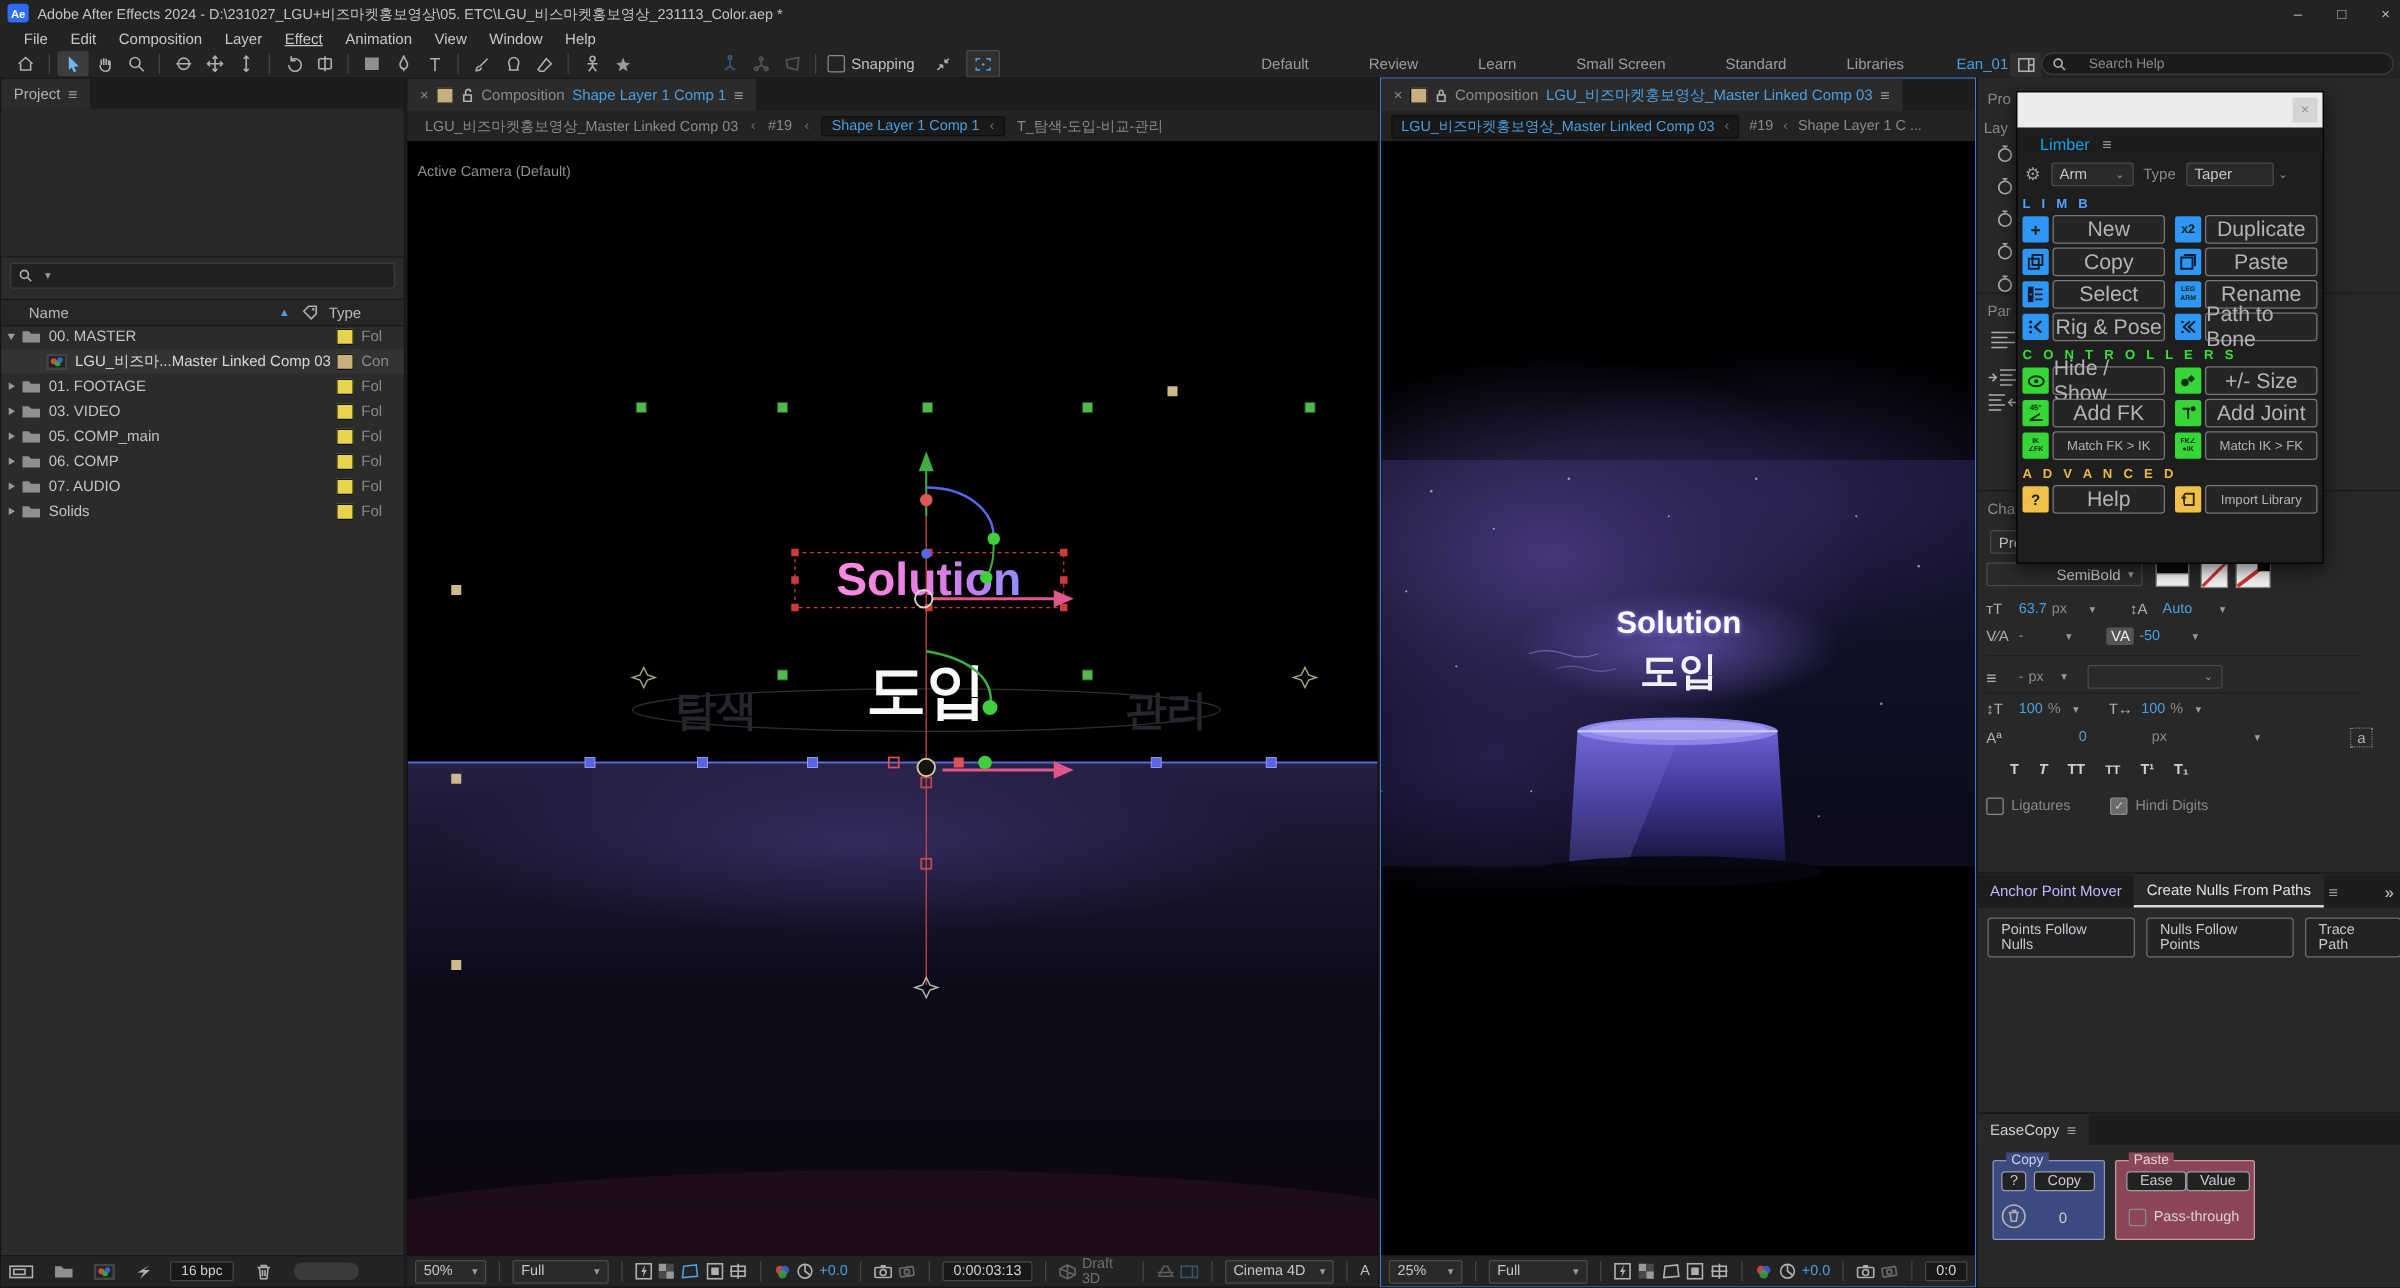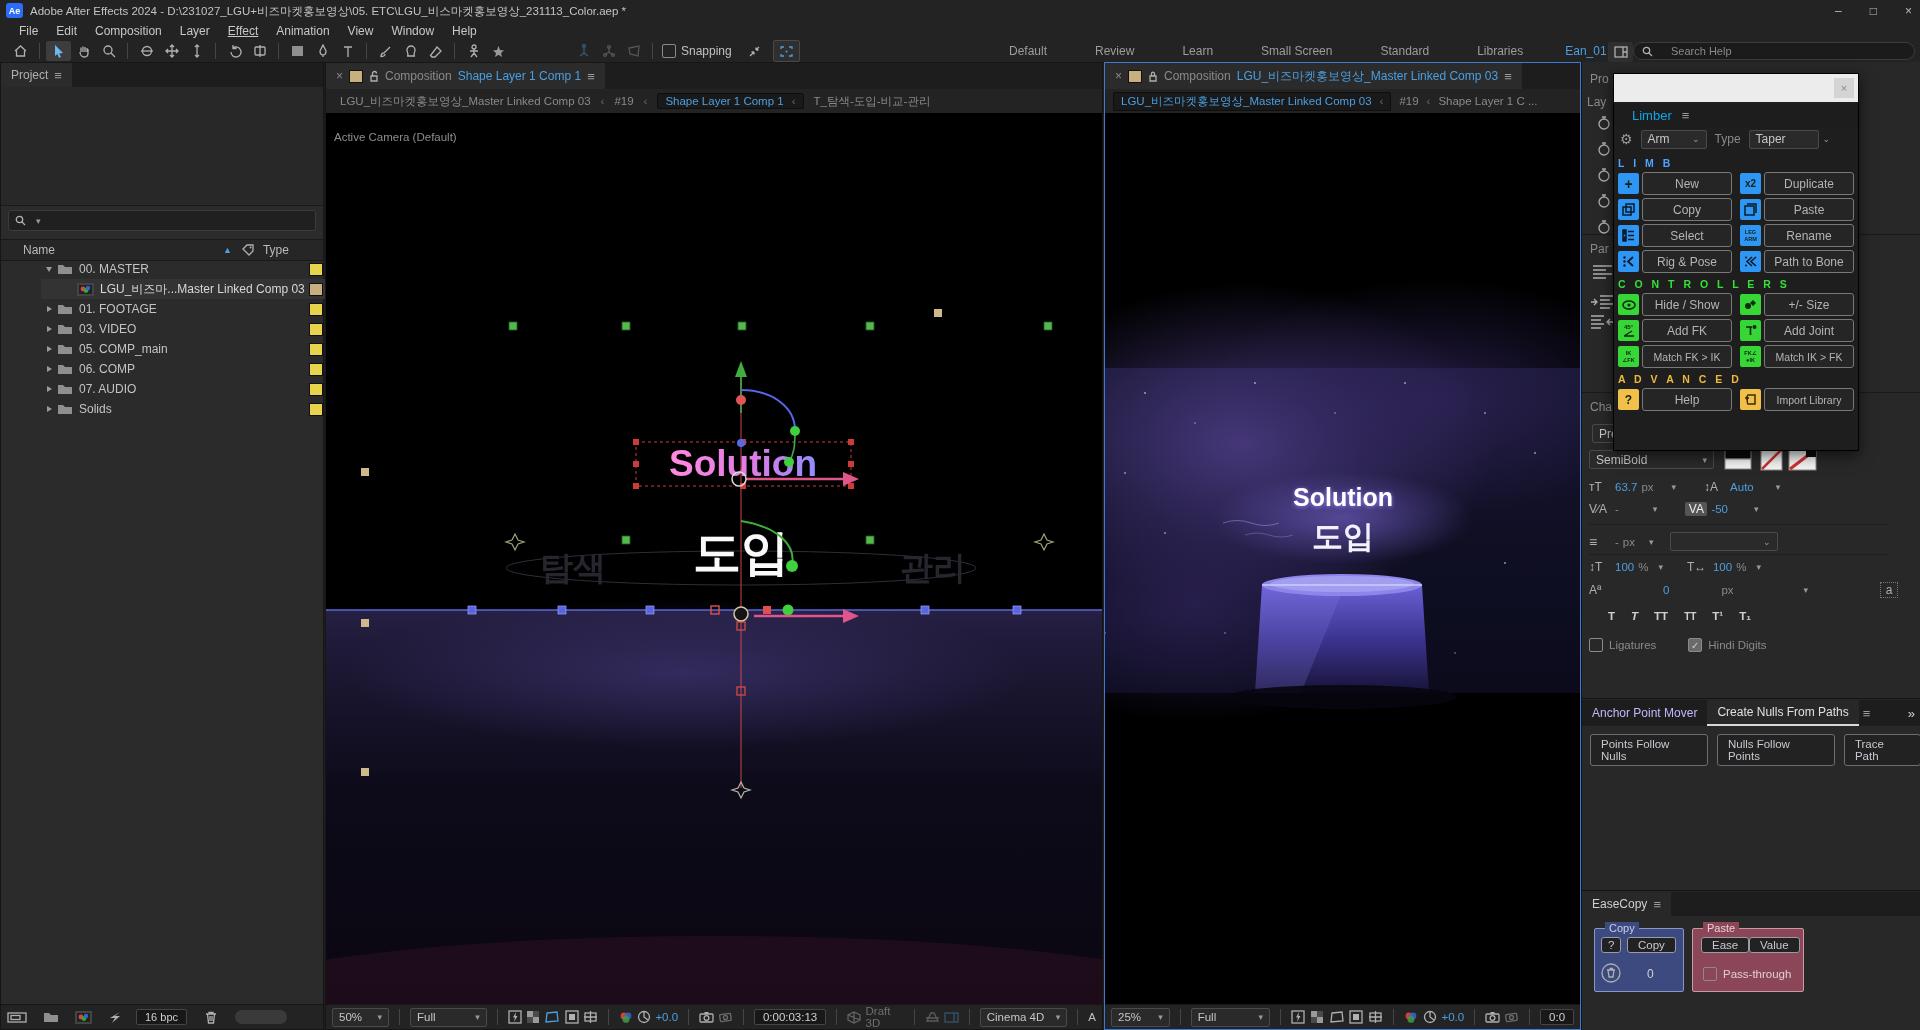--- a/index.html
+++ b/index.html
@@ -24,21 +24,21 @@
   .vbar{position:absolute;left:0;right:0;bottom:0;height:25px;background:#232323;border-top:1px solid #161616;
         display:flex;align-items:center;padding:0 6px;gap:4px;box-sizing:border-box;font-size:11.5px;}
   .icon14{width:16px;height:14px;display:inline-flex;align-items:center;justify-content:center;}
   .crumbbox{background:#191919;border:1px solid #0e0e0e;border-radius:2px;padding:1px 7px;display:flex;gap:8px;align-items:center;}
   .lim-sec{font-weight:bold;font-size:10.5px;letter-spacing:3px;margin:5px 0 3px 4px;}
   .lim-grid{display:grid;grid-template-columns:1fr 1fr;gap:3px 8px;padding:0 4px;}
   .lim-cell{display:flex;align-items:center;gap:3px;}
   .lim-tile{width:21px;height:21px;border-radius:2px;display:flex;align-items:center;justify-content:center;
             color:#10220e;font-weight:bold;font-size:9px;flex:none;line-height:1;text-align:center;}
   .lim-btn{flex:1;height:21px;border:1px solid #787878;border-radius:3px;background:#252525;color:#b4b4b4;
-           display:flex;align-items:center;justify-content:center;font-size:12px;}
+           display:flex;align-items:center;justify-content:center;font-size:17px;}
   .chr-row{position:absolute;left:7px;display:flex;align-items:center;font-size:11.5px;color:#9a9a9a;}
   .chr-ico{width:26px;color:#b0b0b0;font-size:12px;}
   .chk{width:12px;height:12px;border:1px solid #8a8a8a;border-radius:2px;display:inline-flex;
        align-items:center;justify-content:center;font-size:10px;color:#cfcfcf;background:transparent;}
   .ease-btn{background:#222;border:1px solid #9a9aa8;border-radius:3px;color:#c8c8d0;padding:1px 10px;font-size:11.5px;}
   svg{display:block;}
   .gi{stroke:#b0b0b0;fill:none;stroke-width:1.3;}
   .gib{stroke:#4b9fe1;fill:none;stroke-width:1.3;}
 </style>
 </head>
@@ -246,21 +246,21 @@
     <div class="abs row" style="left:0;top:176px;width:322px;height:20px;background:#262626;border-top:1px solid #191919;border-bottom:1px solid #191919;">
       <span style="margin-left:22px;color:#b9b9b9;">Name</span>
       <span class="blue" style="margin-left:168px;font-size:9px;">▲</span>
       <svg width="13" height="12" style="margin-left:10px;">
           <path class="gi" d="M1 5 L5 1 H11 V7 L7 11 Z"></path>
           <circle cx="8.6" cy="3.4" r="1" fill="#b0b0b0"></circle>
         </svg>
       <span style="margin-left:8px;color:#b9b9b9;">Type</span>
     </div>
 
-    <div class="abs" style="left:0;top:196px;width:322px;margin-left:40px;">
+    <div class="abs" style="left:0;top:196px;width:322px;">
       <div class="row" style="height:20px;">
         <svg width="8" height="8" style="margin-left:4px;">
             <path d="M1 2 L7 2 L4 7 Z" fill="#9a9a9a"></path>
           </svg>
         <svg width="16" height="12" style="margin-left:4px;">
             <path d="M1 2 H6 L8 4 H15 V11 H1 Z" fill="#8f8f8f"></path>
           </svg>
         <span style="margin-left:6px;color:#c4c4c4;">00. MASTER</span>
         <div style="margin-left:auto;margin-right:40px;width:12px;height:11px;background:#e8d44c;border:1px solid #111;"></div>
         <span class="abs dim" style="left:288px;">Fol</span>
@@ -810,21 +810,21 @@
     <svg class="abs" style="left:8px;top:252px;" width="24" height="16">
         <path class="gi" d="M1 2 H14 M1 6 H11 M1 10 H14 M1 14 H11 M18 8 H23 M20 5 L17 8 L20 11"></path>
       </svg>
     <div class="abs" style="left:0;top:330px;width:339px;height:1px;background:#1a1a1a;"></div>
     <span class="abs dim" style="left:8px;top:338px;">Cha</span>
     <div class="abs dd" style="left:10px;top:362px;width:40px;">
       <span>Pre</span>
       </div>
 
     
-    <div class="abs dd" style="left:7px;top:388px;width:125px;">
+    <div class="abs dd" style="left:7px;top:388px;width:125px;justify-content:flex-end;">
       <span>SemiBold</span>
       <span class="ddarrow">▾</span>
       </div>
     <svg class="abs" style="left:142px;top:386px;" width="30" height="24">
       <rect x="1" y="1" width="26" height="10" fill="#0a0a0a" stroke="#888"></rect>
         <rect x="1" y="11" width="26" height="10" fill="#f2f2f2" stroke="#888"></rect>
       </svg>
     <svg class="abs" style="left:178px;top:386px;" width="24" height="24">
       <rect x="1" y="1" width="21" height="21" fill="#f2f2f2" stroke="#888"></rect>
         <line x1="2" y1="21" x2="21" y2="2" stroke="#d03030" stroke-width="2.5"></line>

